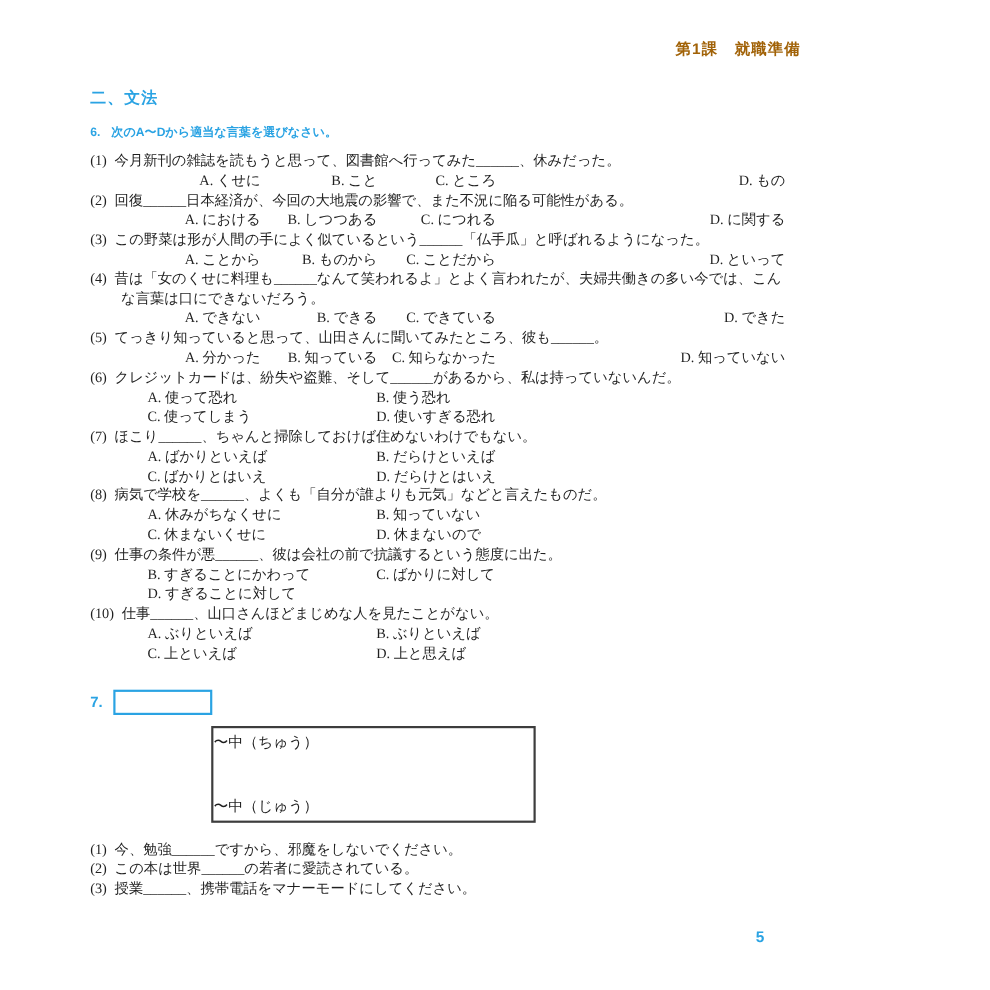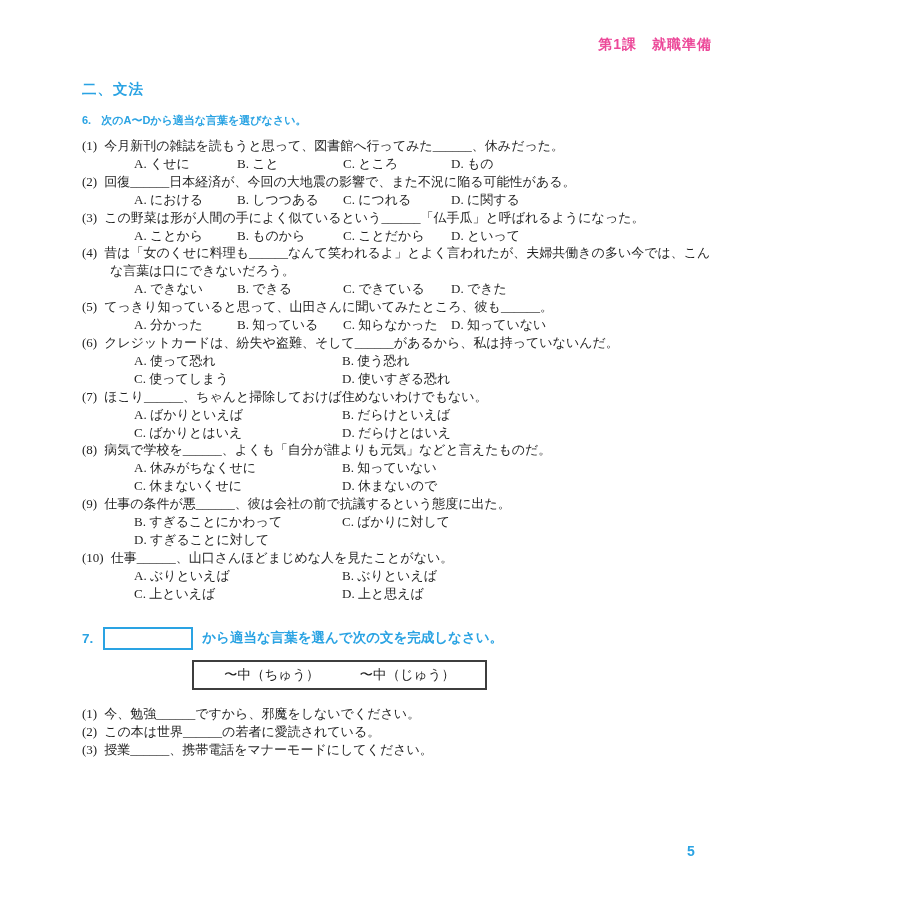--- a/index.html
+++ b/index.html
@@ -5,23 +5,23 @@
   * { margin:0; padding:0; box-sizing:border-box; }
   html,body { background:#ffffff; }
   body {
     width:900px; height:900px; position:relative;
     font-family:"Liberation Serif","DejaVu Serif",serif;
     color:#1f1f1f;
   }
   .page { position:relative; width:900px; height:900px; background:#fff; overflow:hidden; }
 
   .chapter-header {
-    position:absolute; top:36px; right:188px;
-    font-family:"Liberation Sans","DejaVu Sans",sans-serif;
-    font-weight:bold; font-size:14px; color:#ec4899; letter-spacing:1px;
+    position:absolute; top:36px; right:172px;
+    font-family:"Liberation Sans","DejaVu Sans",sans-serif;
+    font-weight:bold; font-size:14px; color:#a16207; letter-spacing:1px;
   }
 
   .content { padding:80px 186px 0 82px; }
 
   .section-title {
     font-family:"Liberation Sans","DejaVu Sans",sans-serif;
     font-weight:bold; font-size:14.5px; color:#2aa3e3; letter-spacing:1px;
   }
 
   .q-heading {
@@ -30,38 +30,38 @@
     font-weight:bold; font-size:11px; color:#2aa3e3;
     padding-left:27px; text-indent:-27px;
   }
   .q-heading .q-num { margin-right:10px; }
 
   .items { margin-top:9px; font-size:13px; line-height:17.9px; }
   .stem { padding-left:28px; text-indent:-28px; }
   .marker { margin-right:7px; }
   .opts { margin-left:52px; display:grid; }
   .opts span { white-space:nowrap; }
-  .opts.row4 { grid-template-columns:103px 106px 108px auto; }
+  .opts.row4 { grid-template-columns:103px 106px 108px auto;text-align:right; }
   .opts.grid2 { grid-template-columns:208px auto; }
 
   .q7-block { margin-top:24px; }
   .q7-heading {
     font-family:"Liberation Sans","DejaVu Sans",sans-serif;
     font-weight:bold; font-size:13.5px; color:#2aa3e3;
     display:flex; align-items:center;
   }
   .q7-heading .q-num { margin-right:10px; }
   .answer-box {
     display:inline-block; width:90px; height:23px;
     border:2px solid #2aa3e3; background:#fff; margin-right:9px;
   }
   .word-bank {
     margin:10px 0 0 110px; width:295px;
     border:2px solid #3d3d3d; padding:4px 0;
-    font-size:13.5px; display:flex; justify-content:center; gap:40px;
+    font-size:13.5px; display:flex; justify-content:center; gap:40px;flex-direction:column;
   }
   .word-bank span { white-space:nowrap; }
 
   .q7-items { margin-top:15px; font-size:13px; line-height:18.4px; }
 
   .page-number {
     position:absolute; left:687px; top:843px;
     font-family:"Liberation Sans","DejaVu Sans",sans-serif;
     font-weight:bold; font-size:14px; color:#2aa3e3;
   }
@@ -181,21 +181,20 @@
           <span>D. 上と思えば</span>
         </div>
       </div>
 
     </div>
 
     <div class="q7-block">
       <div class="q7-heading">
         <span class="q-num">7.</span>
         <span class="answer-box"></span>
-        <span>から適当な言葉を選んで次の文を完成しなさい。</span>
       </div>
 
       <div class="word-bank">
         <span>〜中（ちゅう）</span>
         <span>〜中（じゅう）</span>
       </div>
 
       <div class="q7-items">
         <div class="stem"><span class="marker">(1)</span><span>今、勉強______ですから、邪魔をしないでください。</span></div>
         <div class="stem"><span class="marker">(2)</span><span>この本は世界______の若者に愛読されている。</span></div>

